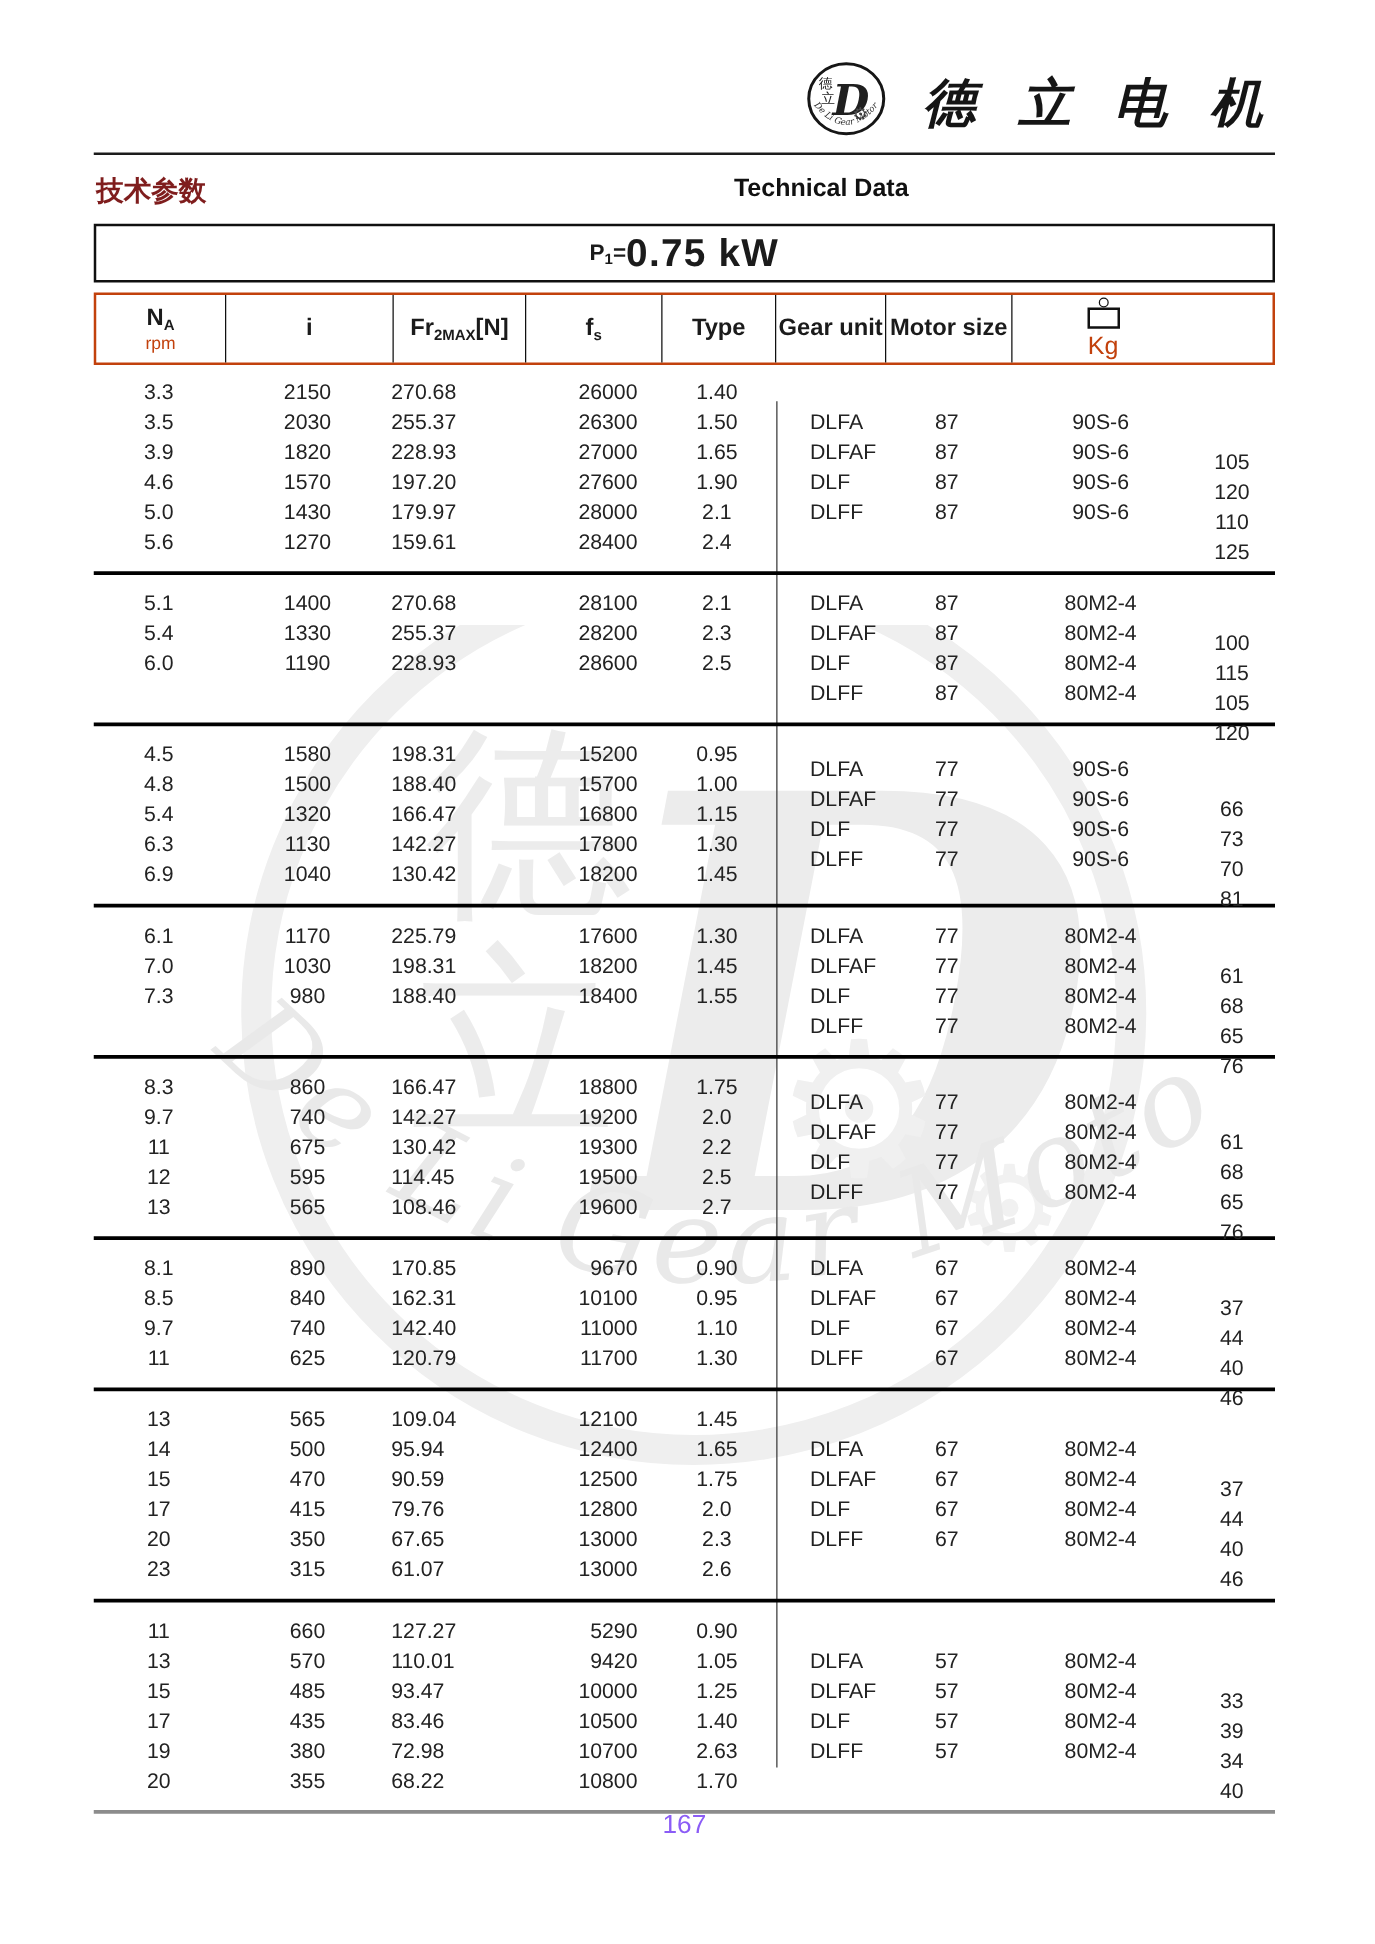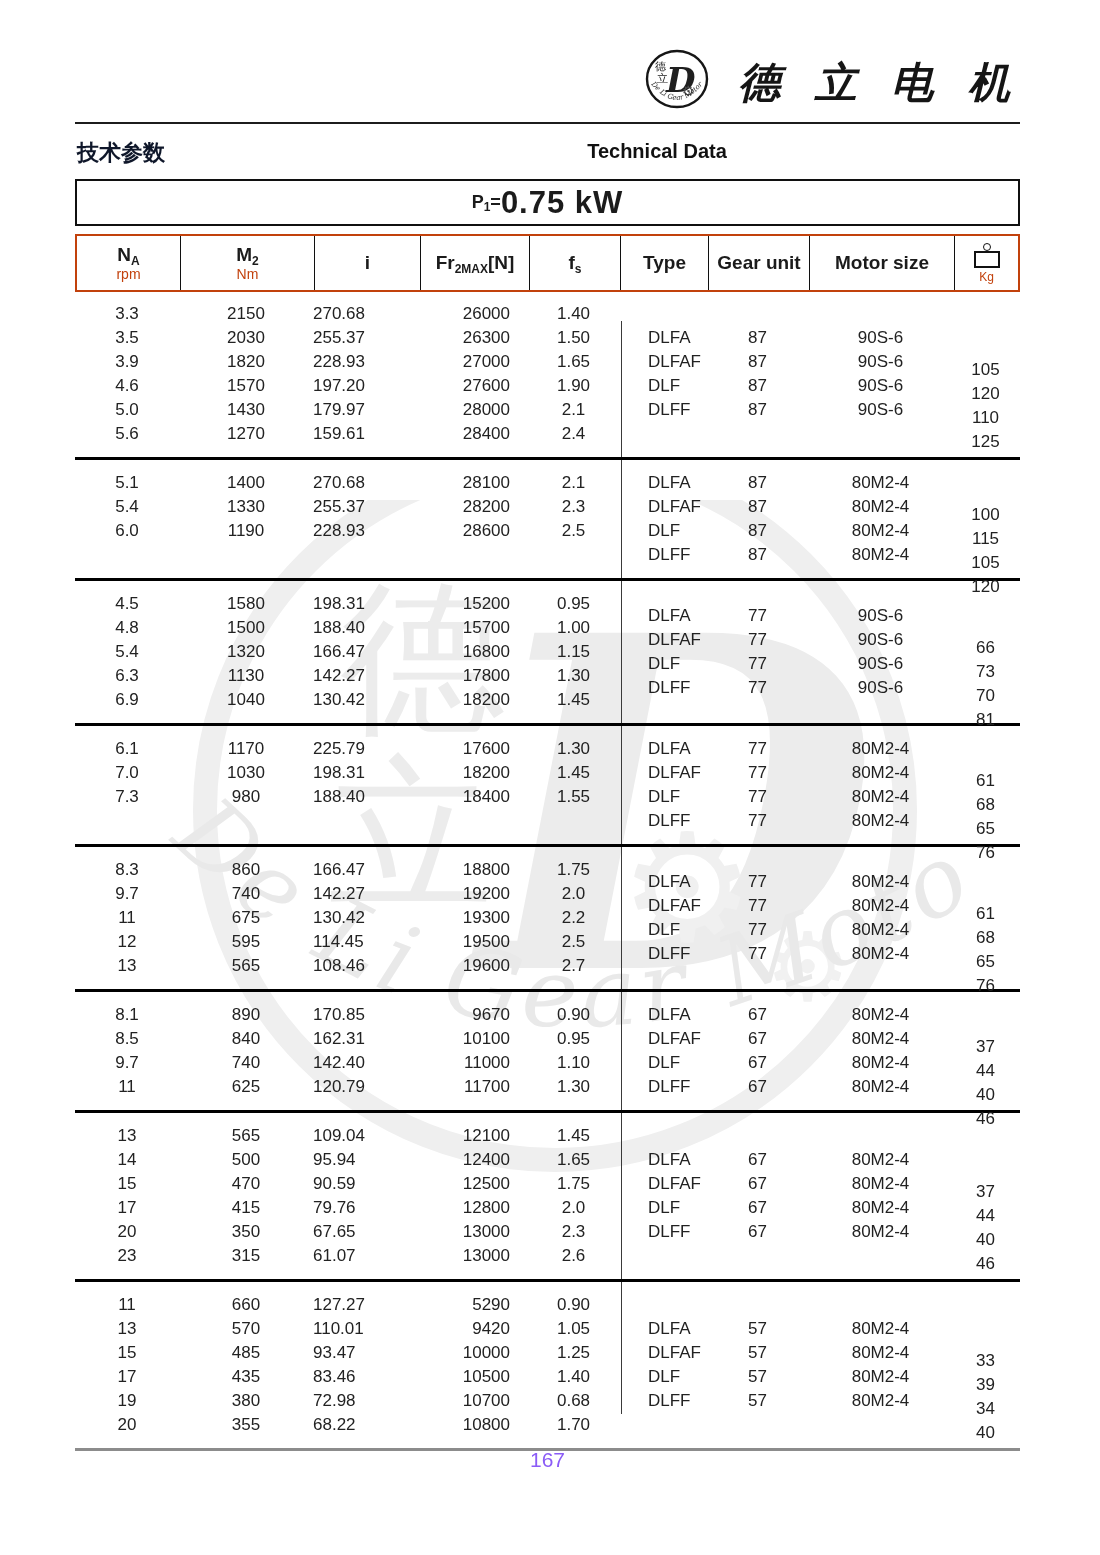--- a/index.html
+++ b/index.html
@@ -12,21 +12,21 @@
   .watermark{position:absolute;left:60px;top:500px;width:980px;height:720px;z-index:0;pointer-events:none;}
 
   
   .logo-row{position:absolute;top:48px;right:0;display:flex;align-items:center;gap:28px;}
   .brand{font-family:"DejaVu Serif","Liberation Serif",serif;font-weight:bold;font-style:italic;
          font-size:42px;letter-spacing:10px;color:#151515;white-space:nowrap;}
 
   .top-rule{position:absolute;top:122px;left:0;width:945px;height:2px;background:#1c1c1c;}
 
   .section-row{position:absolute;top:136px;left:0;width:945px;height:34px;}
-  .sec-zh{position:absolute;left:2px;top:2px;font-size:22px;font-weight:bold;color:#0f172a;}
+  .sec-zh{position:absolute;left:2px;top:2px;font-size:22px;font-weight:bold;color:#7f1d1d;}
   .sec-en{position:absolute;left:582px;top:4px;transform:translateX(-50%);font-size:20px;font-weight:bold;color:#111;}
 
   .power-box{position:absolute;top:179px;left:0;width:945px;height:47px;border:2px solid #101010;
              display:flex;align-items:center;justify-content:center;}
   .p-base{font-size:18px;font-weight:bold;}
   .p-sub{font-size:12px;font-weight:bold;position:relative;top:4px;}
   .p-eq{font-size:18px;font-weight:bold;}
   .p-val{font-size:31px;font-weight:bold;letter-spacing:1px;}
 
   
@@ -114,44 +114,40 @@
         <span class="p-eq">=</span>
         <span class="p-val">0.75 kW</span>
     </div>
 
     <div class="thead">
       <div class="th">
         <div><span class="th-main">N</span><span class="th-sub">A</span></div>
         <div class="th-unit">rpm</div>
       </div>
       <div class="th">
-        <div><span class="th-main">M</span><span class="th-sub">2</span></div>
-        <div class="th-unit">Nm</div>
-      </div>
-      <div class="th">
         <span class="th-main">i</span>
       </div>
       <div class="th">
         <div><span class="th-main">Fr</span><span class="th-sub">2MAX</span><span class="th-main">[N]</span></div>
       </div>
       <div class="th">
         <div><span class="th-main">f</span><span class="th-sub">s</span></div>
       </div>
       <div class="th">
         <span class="th-main">Type</span>
       </div>
       <div class="th">
         <span class="th-main">Gear unit</span>
       </div>
       <div class="th">
         <span class="th-main">Motor size</span>
       </div>
       <div class="th">
         <div class="wicon"></div>
-        <div class="th-unit" style="font-size:12px;">Kg</div>
+        <div class="th-unit" style="font-size:20px;">Kg</div>
       </div>
     </div>
 
     <div class="tbody" id="table-body">
       <div class="vdivider"></div>
     <div class="block">
           <div class="bleft">
             <div class="cell lc0">3.3</div>
             <div class="cell lc1">2150</div>
             <div class="cell lc2">270.68</div>
@@ -483,21 +479,21 @@
             <div class="cell lc4">1.25</div>
             <div class="cell lc0">17</div>
             <div class="cell lc1">435</div>
             <div class="cell lc2">83.46</div>
             <div class="cell lc3">10500</div>
             <div class="cell lc4">1.40</div>
             <div class="cell lc0">19</div>
             <div class="cell lc1">380</div>
             <div class="cell lc2">72.98</div>
             <div class="cell lc3">10700</div>
-            <div class="cell lc4">0.68</div>
+            <div class="cell lc4">2.63</div>
             <div class="cell lc0">20</div>
             <div class="cell lc1">355</div>
             <div class="cell lc2">68.22</div>
             <div class="cell lc3">10800</div>
             <div class="cell lc4">1.70</div>
           </div>
           <div class="bright">
             <div class="cell rc0">DLFA</div>
             <div class="cell rc1">57</div>
             <div class="cell rc2">80M2-4</div>

